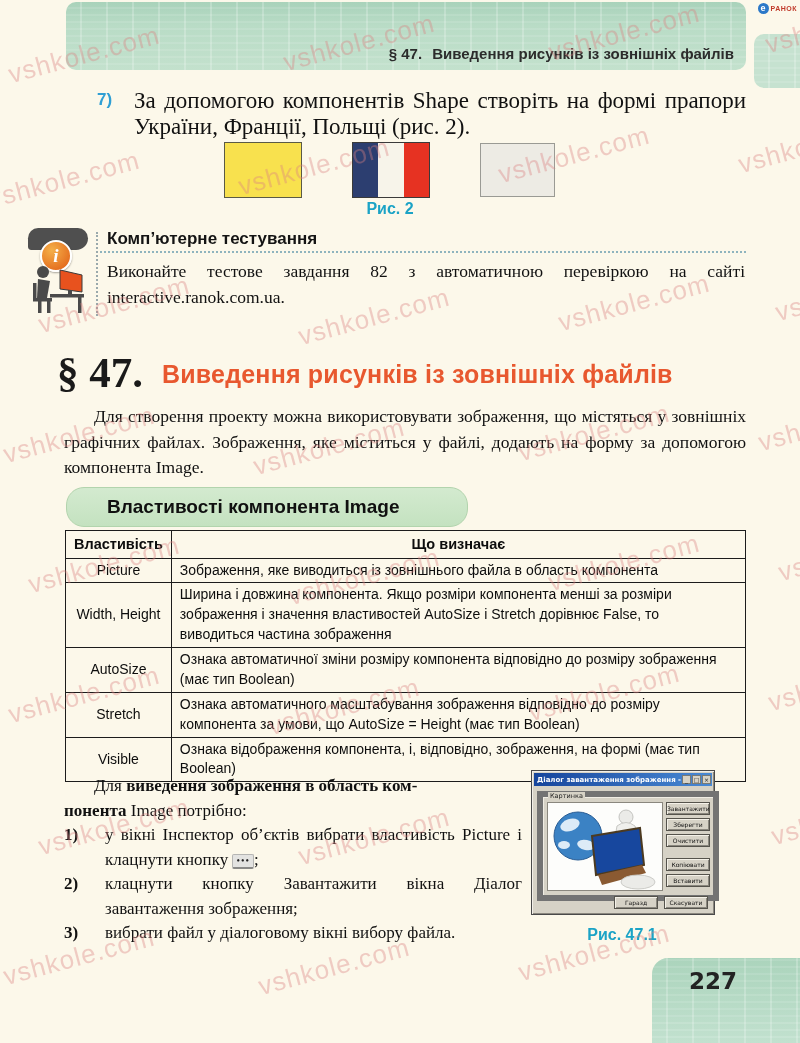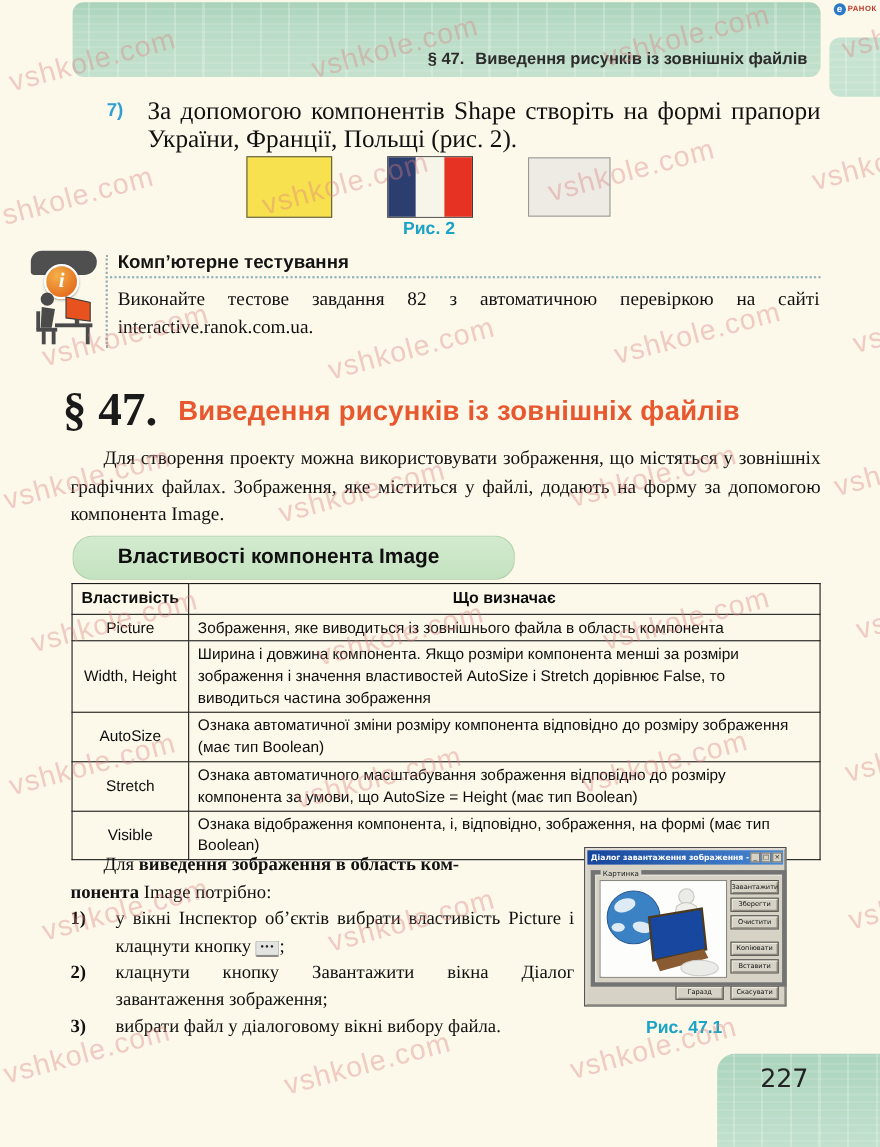--- a/index.html
+++ b/index.html
@@ -105,42 +105,42 @@
   .dlg{left:531px;top:770px;width:182px;height:143px;background:#d6d2c6;
     border:1px solid #4a4a4a;box-shadow:inset 1px 1px 0 #f2efe8, inset -1px -1px 0 #8a877e;
     font-family:"DejaVu Sans",sans-serif;}
   .dlg-title{position:absolute;left:2px;top:2px;right:2px;height:13px;
     background:linear-gradient(90deg,#16459c,#4a8ad4);display:flex;align-items:center;}
   .dlg-title .txt{flex:1;color:#fff;font-size:7px;font-weight:bold;
     padding-left:3px;white-space:nowrap;overflow:hidden;}
   .winbtn{width:9px;height:9px;background:#d6d2c6;border:1px solid #7a7a74;
     margin-right:1px;font-size:6px;line-height:7px;text-align:center;color:#222;box-sizing:border-box;}
   .groupbox{position:absolute;left:5px;top:20px;width:170px;height:98px;
-    border:4px solid #737373;box-shadow:inset 1px 1px 0 #f0ede4;}
+    border:6px solid #737373;box-shadow:inset 1px 1px 0 #f0ede4;}
   .groupbox .lbl{position:absolute;left:5px;top:-5px;background:#d6d2c6;
     padding:0 2px;font-size:6.5px;color:#222;}
   .imgarea{position:absolute;left:4px;top:5px;width:114px;height:87px;background:#fff;
     border:1px solid #8a877e;box-shadow:inset 1px 1px 2px rgba(0,0,0,.25);overflow:hidden;}
   .sidebtns{position:absolute;right:3px;top:5px;width:44px;}
   .dlg-btn{box-sizing:border-box;width:100%;height:13px;margin-bottom:3px;
     background:#d6d2c6;border:1px solid #55534c;
     box-shadow:inset 1px 1px 0 #f4f1e8, inset -1px -1px 0 #8a877e;
     font-size:6px;text-align:center;line-height:11px;color:#111;overflow:hidden;white-space:nowrap;}
   .dlg-btn.gap{margin-top:11px;}
   .botbtns{position:absolute;right:6px;bottom:5px;display:flex;gap:6px;}
   .botbtns .dlg-btn{width:44px;margin:0;}
   .fig471-cap{left:531px;top:926px;width:182px;text-align:center;
     font-family:"Liberation Sans",sans-serif;font-weight:bold;font-size:16px;color:#1ba3c6;}
 
   
   .pageblock{left:652px;top:958px;width:148px;height:85px;border-radius:16px 0 0 0;
     background:linear-gradient(180deg,#abd4bc,#c2e1cf);overflow:hidden;}
   .pagenum{position:absolute;left:0;top:10px;width:100%;text-align:center;
     padding-right:26px;box-sizing:border-box;
-    font-family:"DejaVu Sans",sans-serif;font-weight:normal;font-size:23px;color:#232323;}
+    font-family:"DejaVu Sans",sans-serif;font-weight:bold;font-size:23px;color:#232323;}
 
   
   .wm{position:absolute;transform:rotate(-15deg);transform-origin:left top;
     font-family:"Liberation Sans",sans-serif;font-size:26px;letter-spacing:1px;
     color:rgba(219,130,130,.38);white-space:nowrap;pointer-events:none;z-index:50;}
 </style>
 </head>
 <body>
 
 <div class="abs band">

